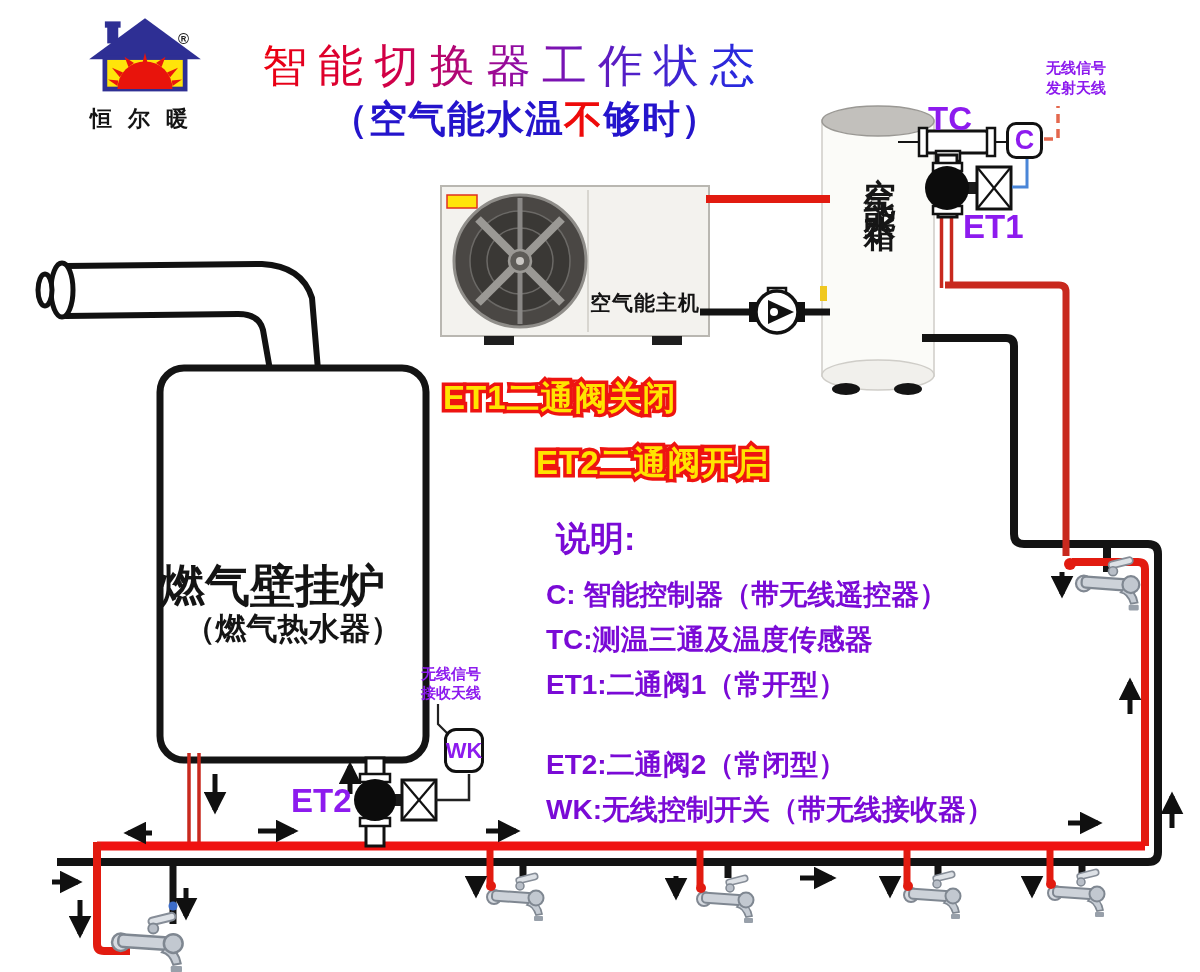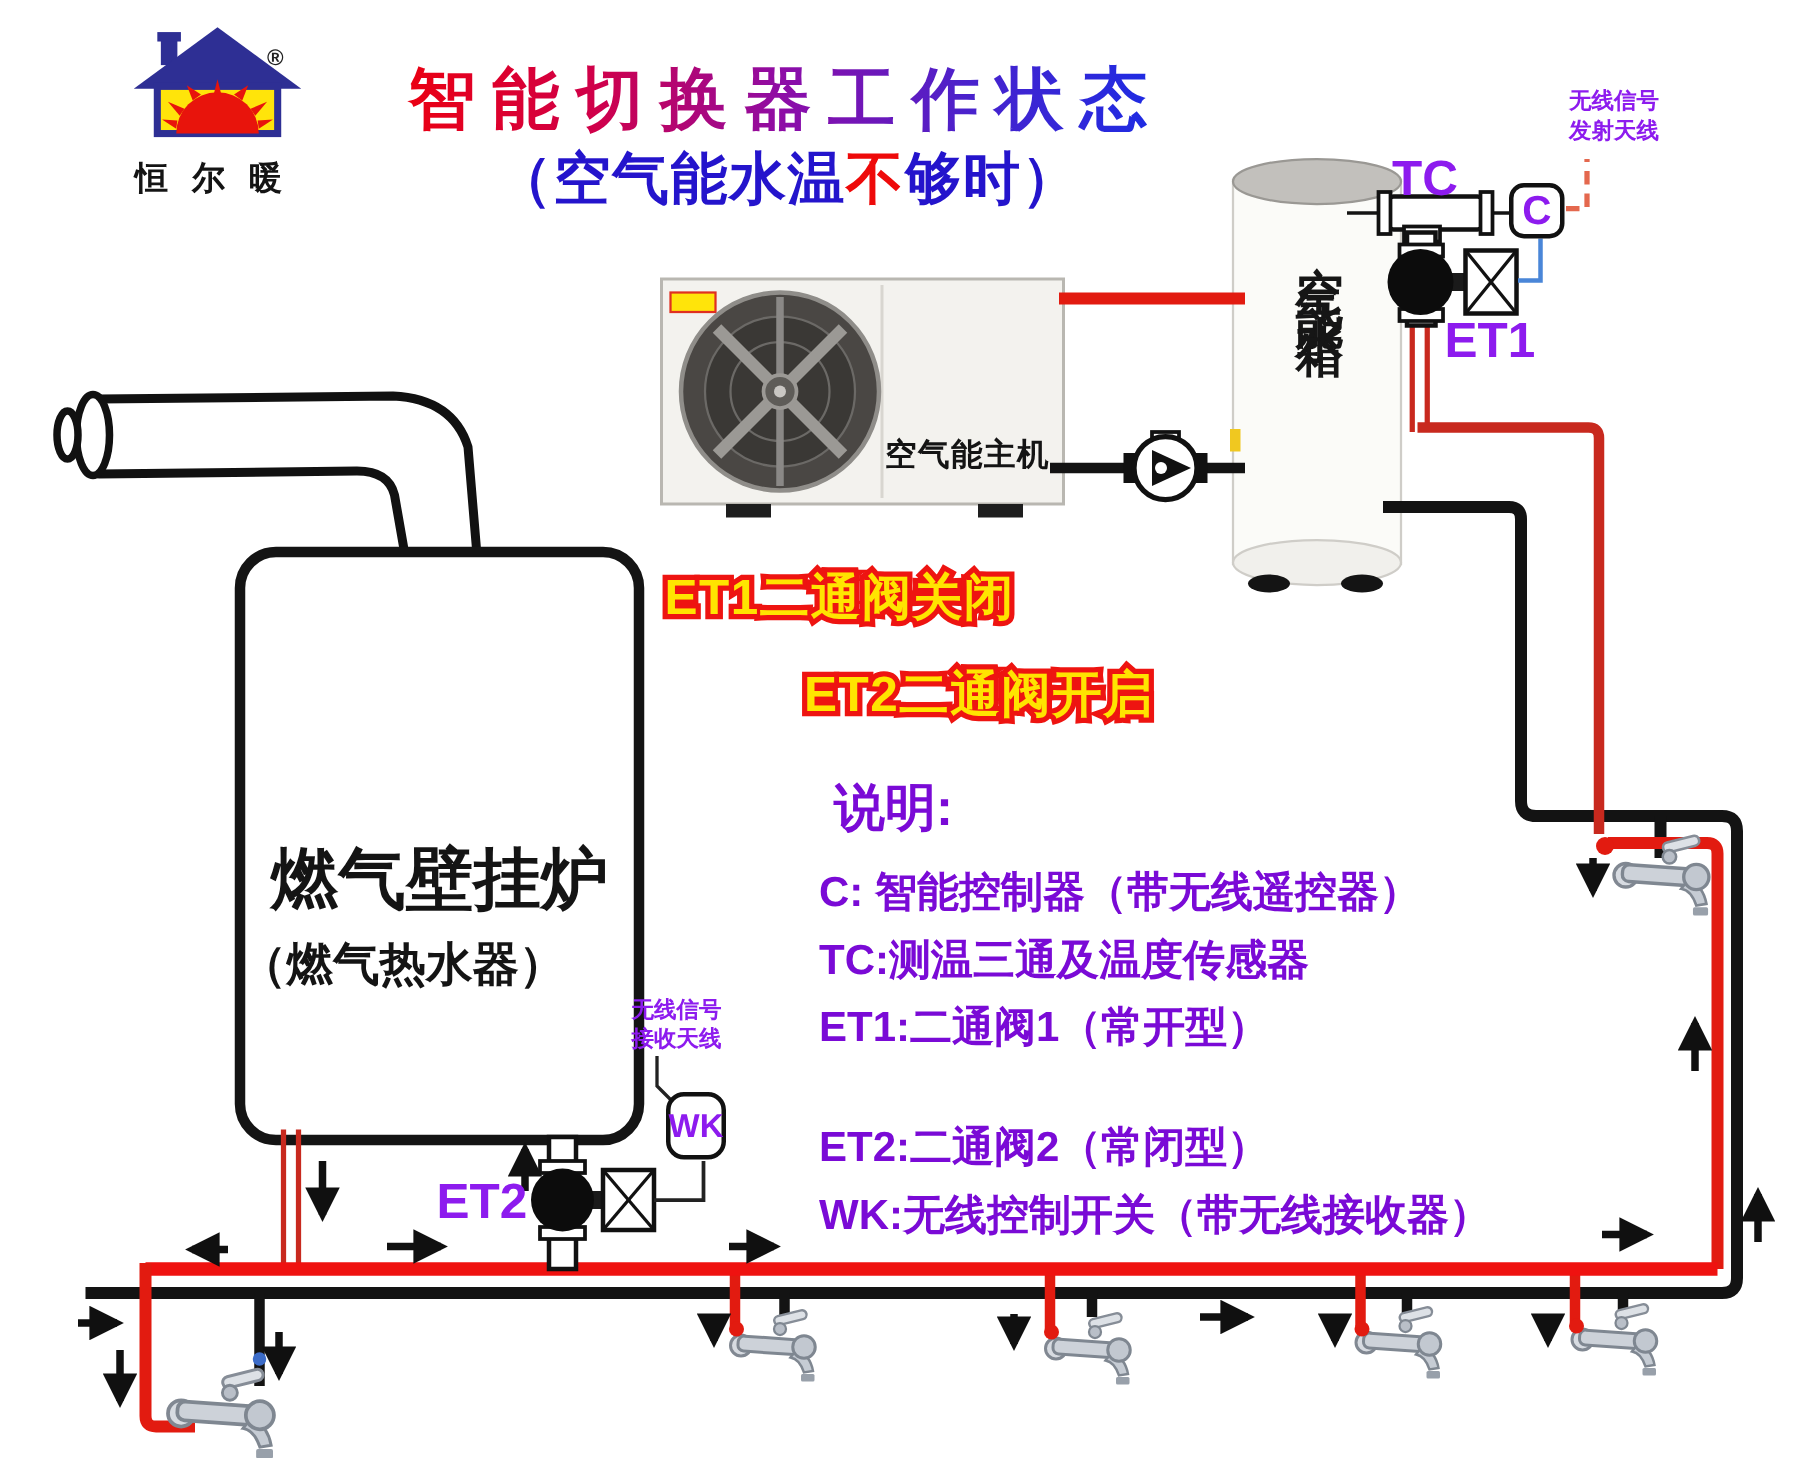--- a/index.html
+++ b/index.html
@@ -1,21 +1,21 @@
 <!DOCTYPE html>
 <html><head>
 <meta charset="utf-8">
 <style>
   html,body{margin:0;padding:0;background:#fff;}
   #stage{position:relative;width:1200px;height:972px;background:#ffffff;overflow:hidden;
          font-family:"Liberation Sans","DejaVu Sans",sans-serif;}
   .abs{position:absolute;}
   svg{display:block;}
   
-  .title{left:252px;top:36px;width:524px;text-align:right;font-size:45px;font-weight:700;
+  .title{left:252px;top:36px;width:524px;text-align:center;font-size:45px;font-weight:400;
          letter-spacing:11px;white-space:nowrap;
          background:linear-gradient(90deg,#ee0009 0%,#cf004b 28%,#8c0da8 52%,#4a22cc 75%,#1b2ce4 100%);
          -webkit-background-clip:text;background-clip:text;color:transparent;z-index:4;}
   .subtitle{left:330px;top:94px;width:404px;text-align:left;font-size:38px;font-weight:800;
             color:#2414cc;letter-spacing:1px;white-space:nowrap;z-index:4;}
   .subtitle .hl{color:#ee0a0a;}
   .status{font-size:33px;font-weight:800;letter-spacing:1px;color:#ffe400;white-space:nowrap;z-index:4;}
   .status::before{content:attr(data-text);position:absolute;left:0;top:0;z-index:-1;
                   -webkit-text-stroke:7px #ee1411;color:#ee1411;}
   .legend-h{font-size:34px;font-weight:800;color:#7a0ad6;z-index:4;white-space:nowrap;}
@@ -244,16 +244,16 @@
   <div class="abs ant" style="left:421px;top:664px;text-align:left;line-height:19px">
     <div>无线信号</div>
     <div>接收天线</div>
   </div>
 
   <div class="abs ctrlbox" style="left:1006px;top:122px;width:37px;height:37px;border-radius:10px;font-size:27px">C</div>
   <div class="abs ctrlbox" style="left:444px;top:728px;width:40px;height:45px;border-radius:12px;font-size:22px">WK</div>
 
   <div class="abs eq-label" style="left:590px;top:245px;font-size:21px;letter-spacing:1px">空气能主机</div>
   <div class="abs tank-label" style="left:858px;top:152px">空气能水箱</div>
-  <div class="abs eq-label" style="left:160px;top:512px;width:266px;text-align:center;font-size:45px">燃气壁挂炉</div>
-  <div class="abs eq-label" style="left:160px;top:578px;width:266px;text-align:left;font-size:31px">（燃气热水器）</div>
+  <div class="abs eq-label" style="left:160px;top:512px;width:266px;font-size:45px">燃气壁挂炉</div>
+  <div class="abs eq-label" style="left:160px;top:564px;width:266px;text-align:center;font-size:31px">（燃气热水器）</div>
 
 </div>
 
 </body></html>

